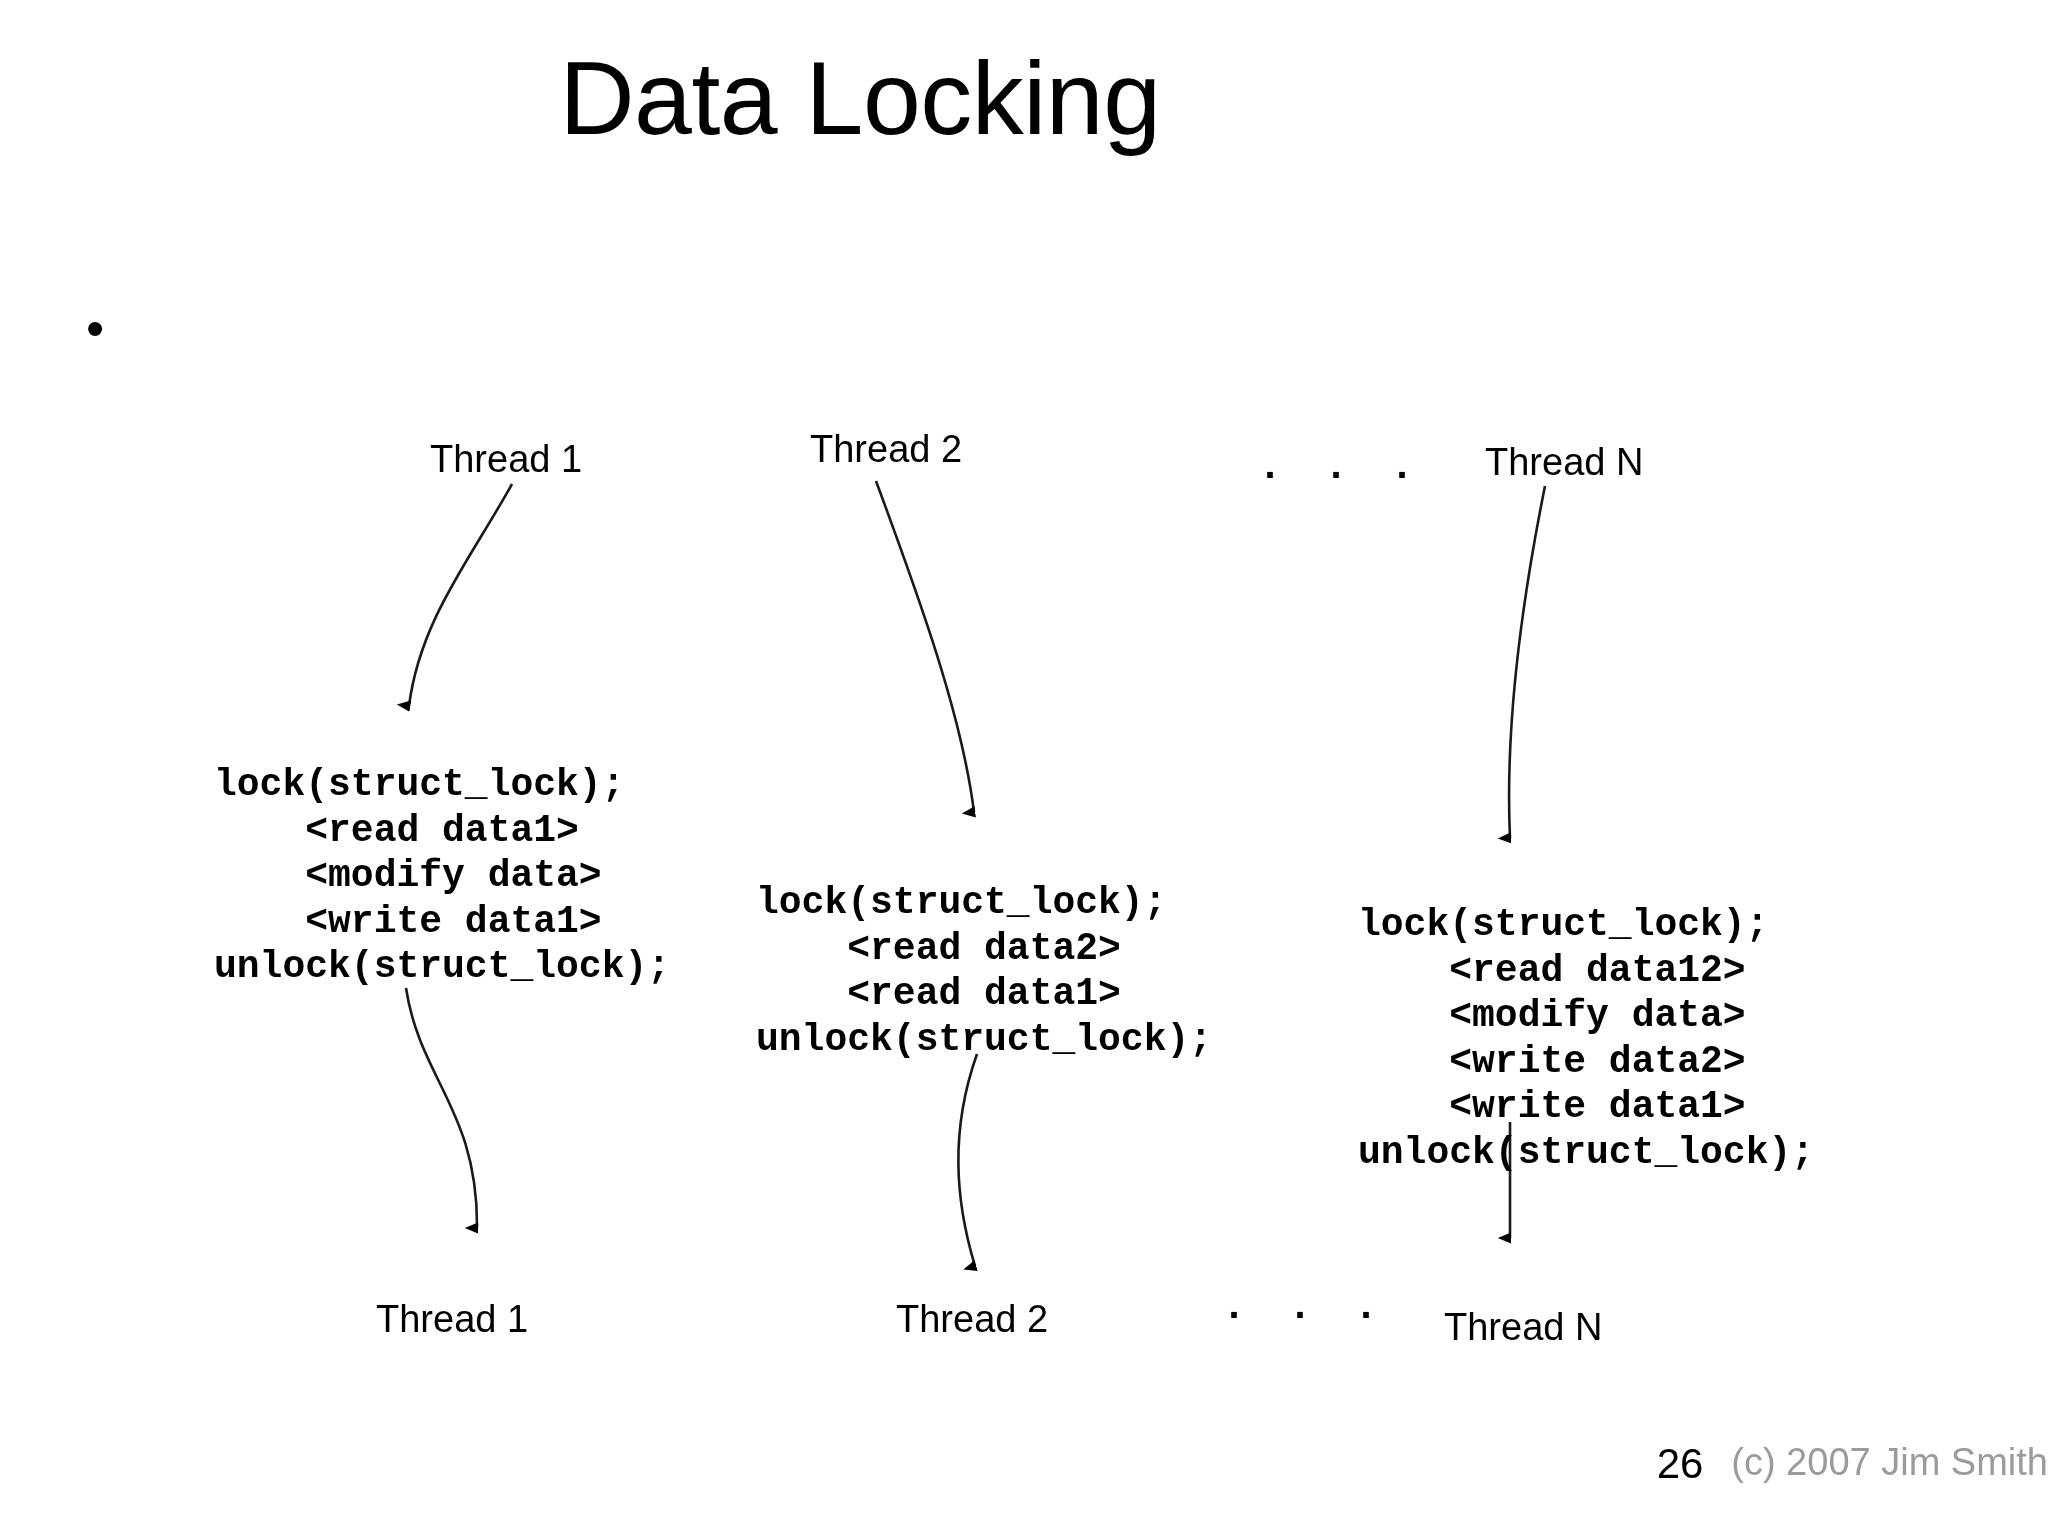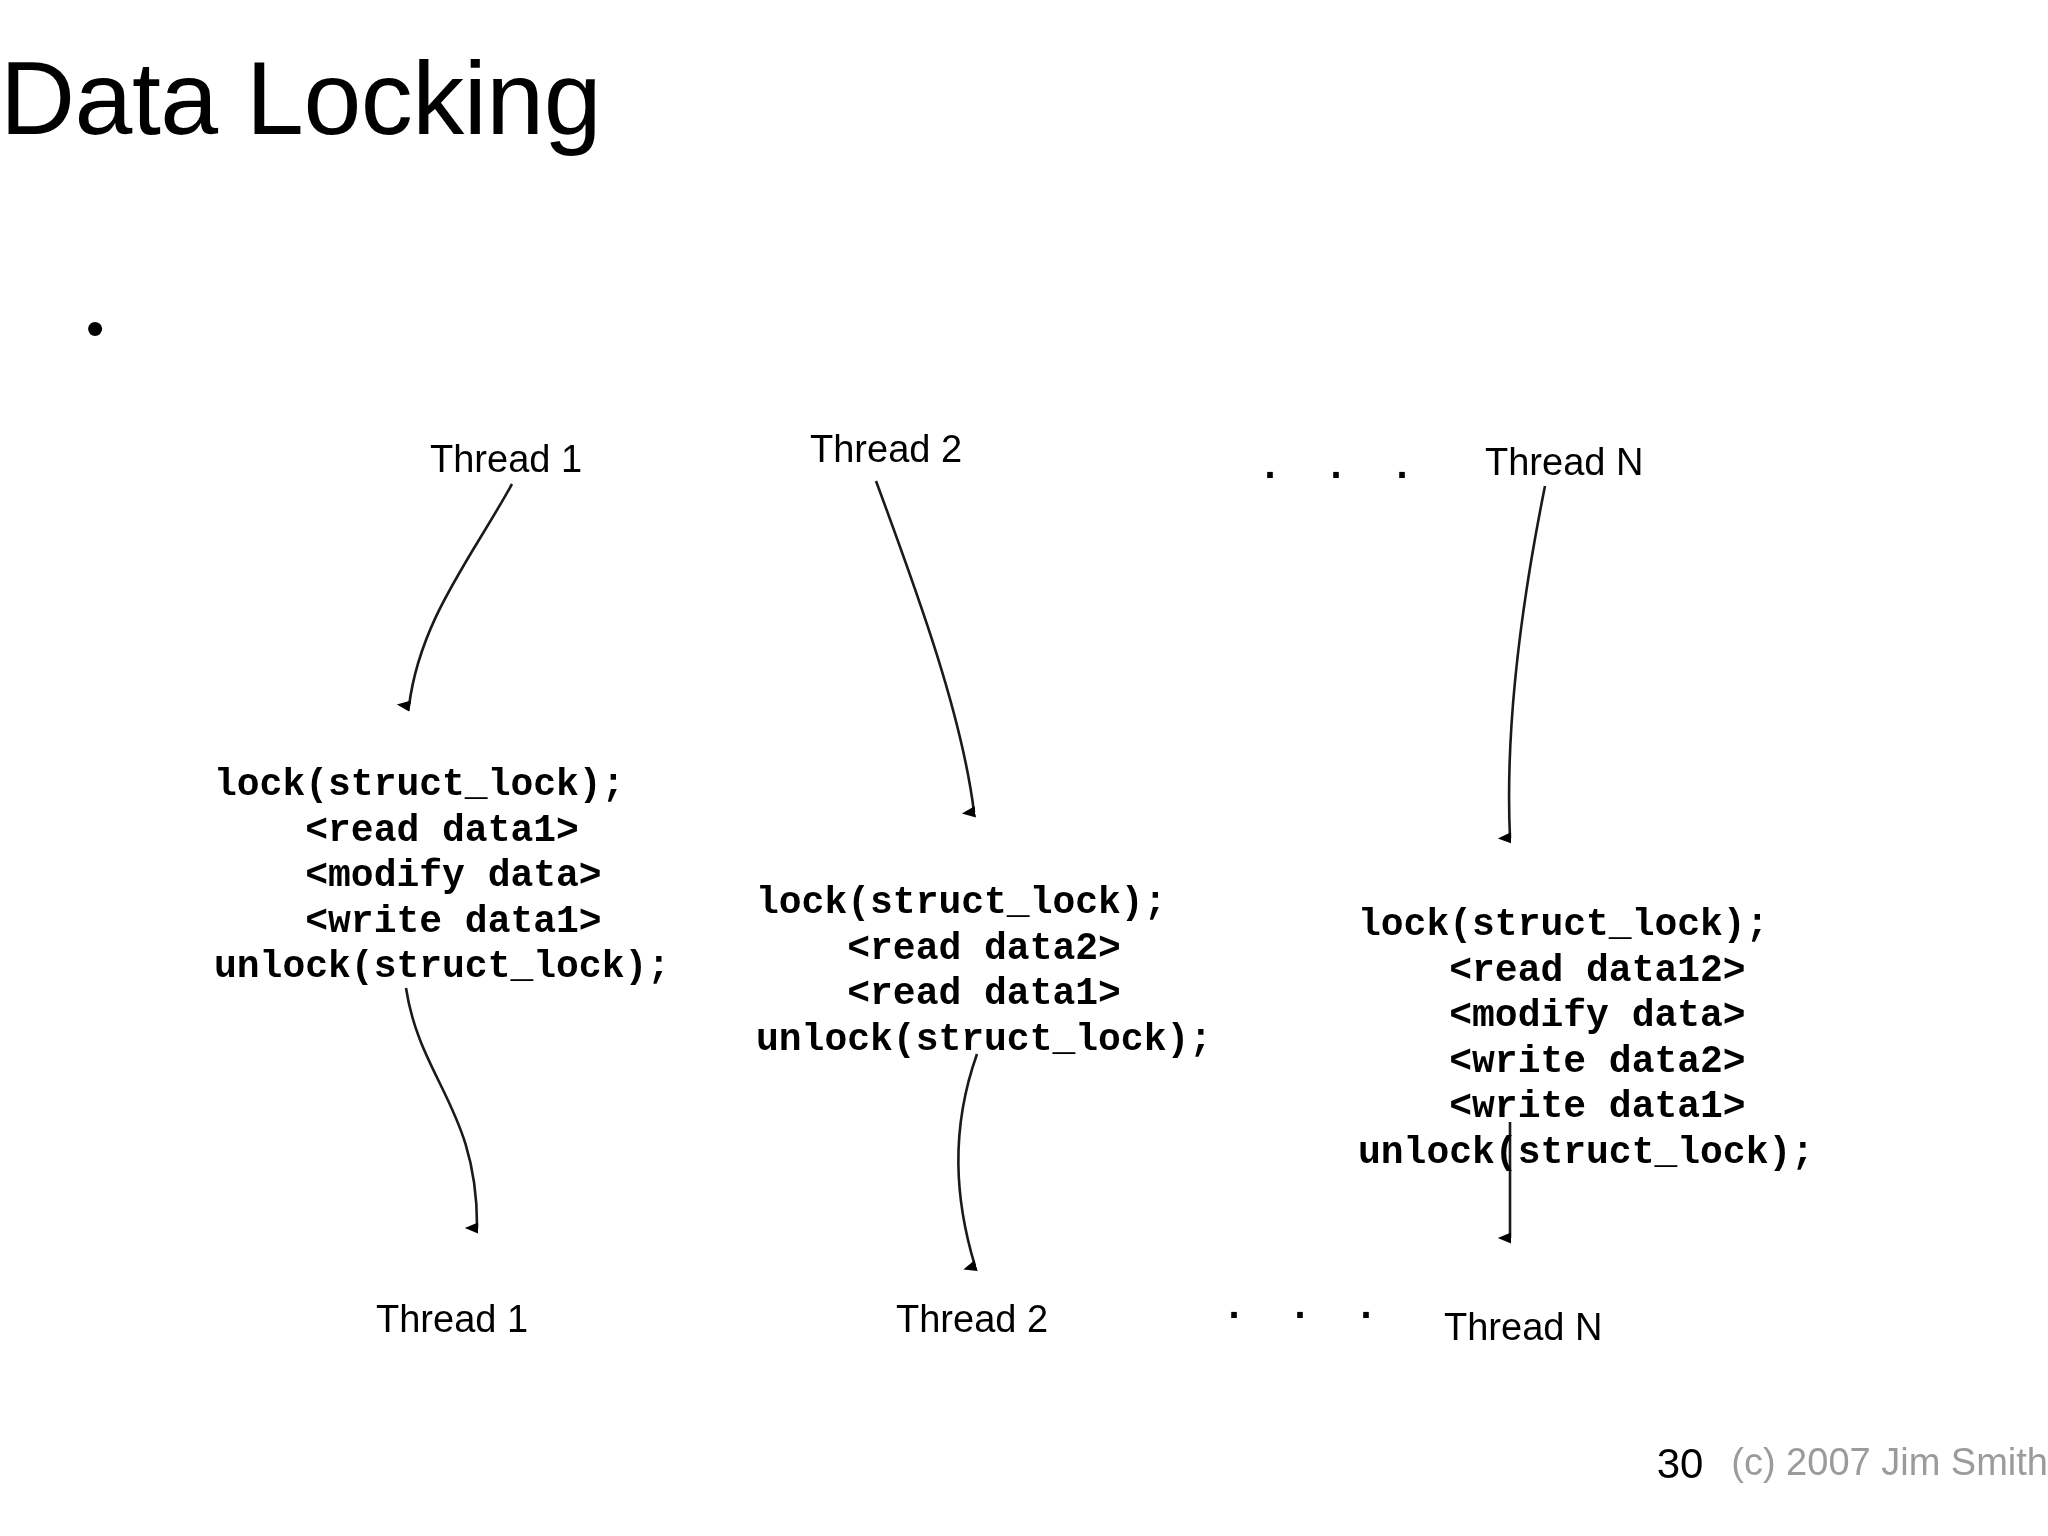--- a/index.html
+++ b/index.html
@@ -16,20 +16,21 @@
     font-family: "Liberation Sans", sans-serif;
     color: #000000;
   }
 
   
   #slide-title {
     position: absolute;
     left: 0;
     top: 40px;
     width: 1720px;
+    text-align: center;
     font-size: 104px;
     line-height: 1.12;
     font-weight: 400;
     letter-spacing: -0.5px;
     color: #000000;
     white-space: nowrap;
   }
 
   
   #bullet-row {
@@ -190,15 +191,15 @@
     <div class="thread-label" style="left:896px; top:1300px;">Thread 2</div>
 
     <div class="ellipsis-dots" style="left:1222px; top:1288px;">. . .</div>
 
     <div class="thread-label" style="left:1444px; top:1308px;">Thread N</div>
 
   </div>
 
   <div id="footer-credit">(c) 2007 Jim Smith</div>
 
-  <div id="page-number">30</div>
+  <div id="page-number">26</div>
 
 </div>
 
 </body></html>

